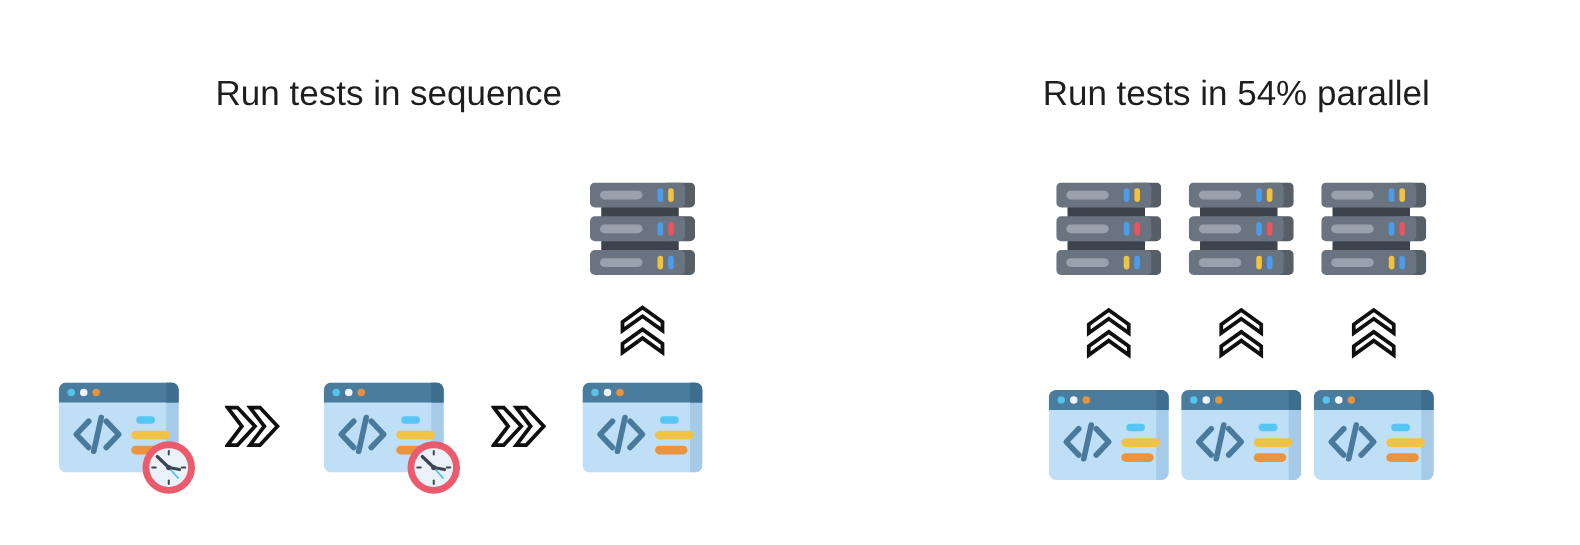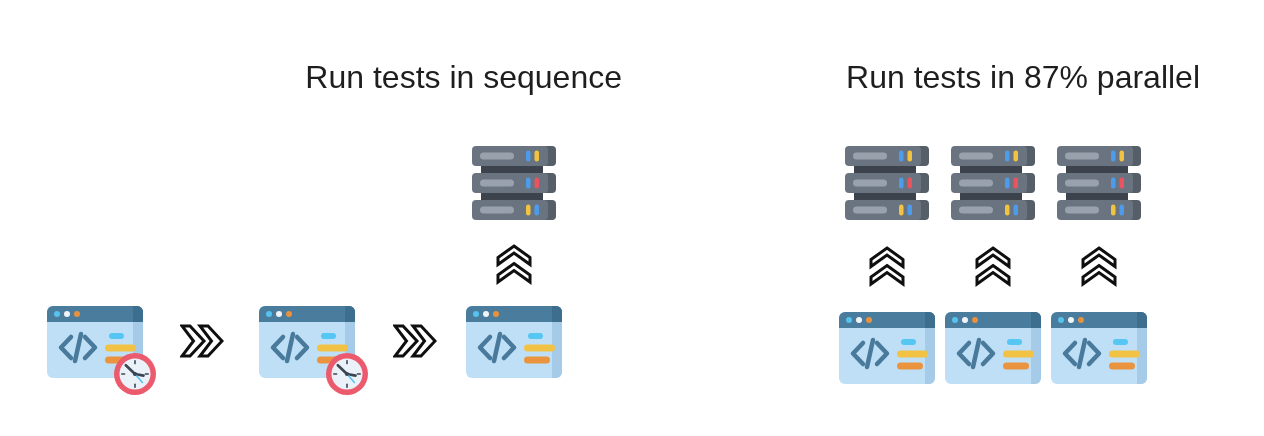--- a/index.html
+++ b/index.html
@@ -1,22 +1,22 @@
 <!DOCTYPE html>
 <html style="--title-color: #1e1e1e; --win-body: #BFDFF6; --win-edge: #A5CBE9; --win-bar: #4A7C9E; --win-bar-edge: #3E6E8E; --dot-blue: #56C2EE; --dot-white: #F1F4F6; --dot-orange: #E8923D; --code-glyph: #497A9B; --line-blue: #56C7F2; --line-yellow: #F2C244; --line-orange: #EA9440; --server-body: #6A7480; --server-edge: #565E68; --server-slot: #99A2AC; --server-dark: #3C434D; --led-blue: #4D9CEC; --led-yellow: #F2C340; --led-red: #EA5460; --clock-ring: #EC5B6D; --clock-face: #EAF1F9; --clock-hand: #3C4552; --clock-sec: #52C1EC; --arrow-stroke: #0F0F0F; --arrow-fill: #FFFFFF;"><head>
 <meta charset="utf-8">
 <style>
   html,body{margin:0;padding:0;background:#ffffff;}
   .canvas{
     position:relative;width:1264px;height:436px;background:#ffffff;
     font-family:"Liberation Sans","DejaVu Sans",sans-serif;overflow:hidden;
   }
   .panel-title{
-    position:absolute;top:60px;font-size:32px;line-height:1.1;font-weight:400;
-    color:var(--title-color,#1e1e1e);text-align:right;white-space:nowrap;
+    position:absolute;top:60px;font-size:28px;line-height:1.1;font-weight:400;
+    color:var(--title-color,#1e1e1e);text-align:center;white-space:nowrap;
   }
   .title-left{left:0;width:622px;}
   .title-right{left:778px;width:422px;}
   .unit{position:absolute;}
   .window-unit{width:96px;height:72px;}
   .window-unit .win-svg{position:absolute;left:0;top:0;}
   .clock-badge{position:absolute;left:66px;top:46px;width:44px;height:44px;}
   svg{display:block;}
   .defs{position:absolute;width:0;height:0;overflow:hidden;}
 </style>
@@ -148,21 +148,21 @@
         </svg>
     </div>
     <div class="unit window-unit" style="left:466px;top:306px;">
       <svg class="win-svg" width="96" height="72">
           <use href="#icon-window"></use>
         </svg>
     </div>
   </section>
 
   <section>
-    <div class="panel-title title-right">Run tests in 87% parallel</div>
+    <div class="panel-title title-right">Run tests in 54% parallel</div>
 
     <div class="unit" style="left:845px;top:146px;">
       <svg width="84" height="74">
           <use href="#icon-server"></use>
         </svg>
     </div>
     <div class="unit" style="left:869px;top:246px;">
       <svg width="36" height="42">
           <use href="#icon-chevrons-up"></use>
         </svg>

